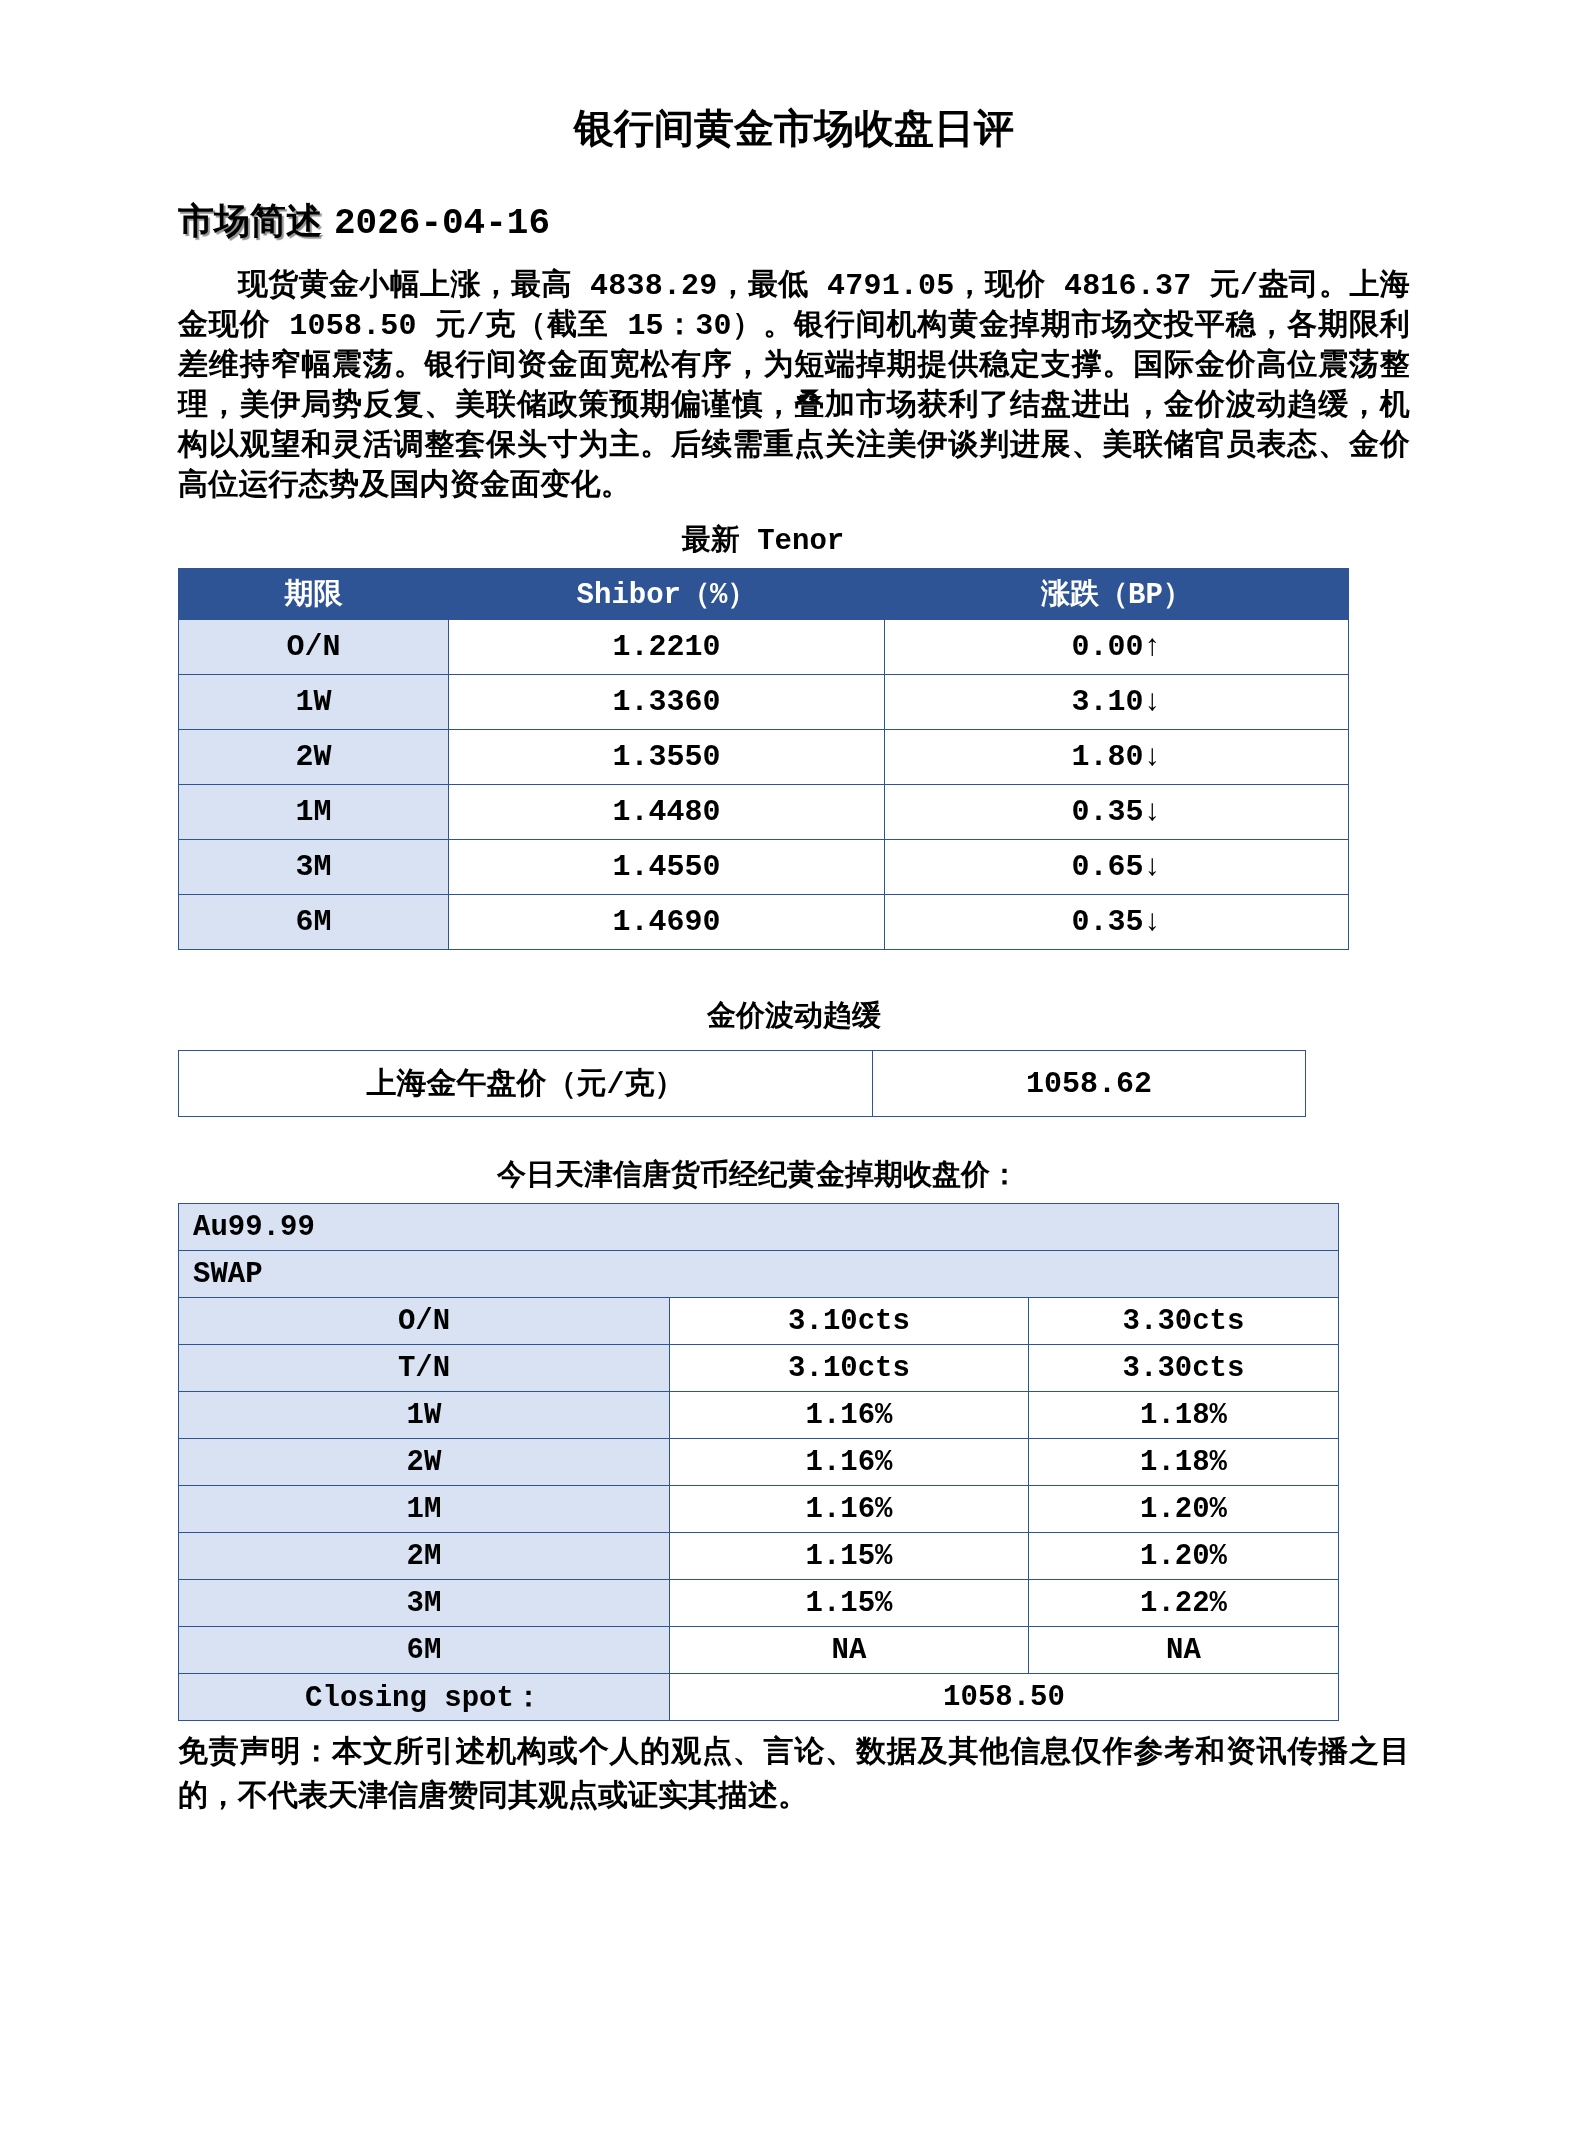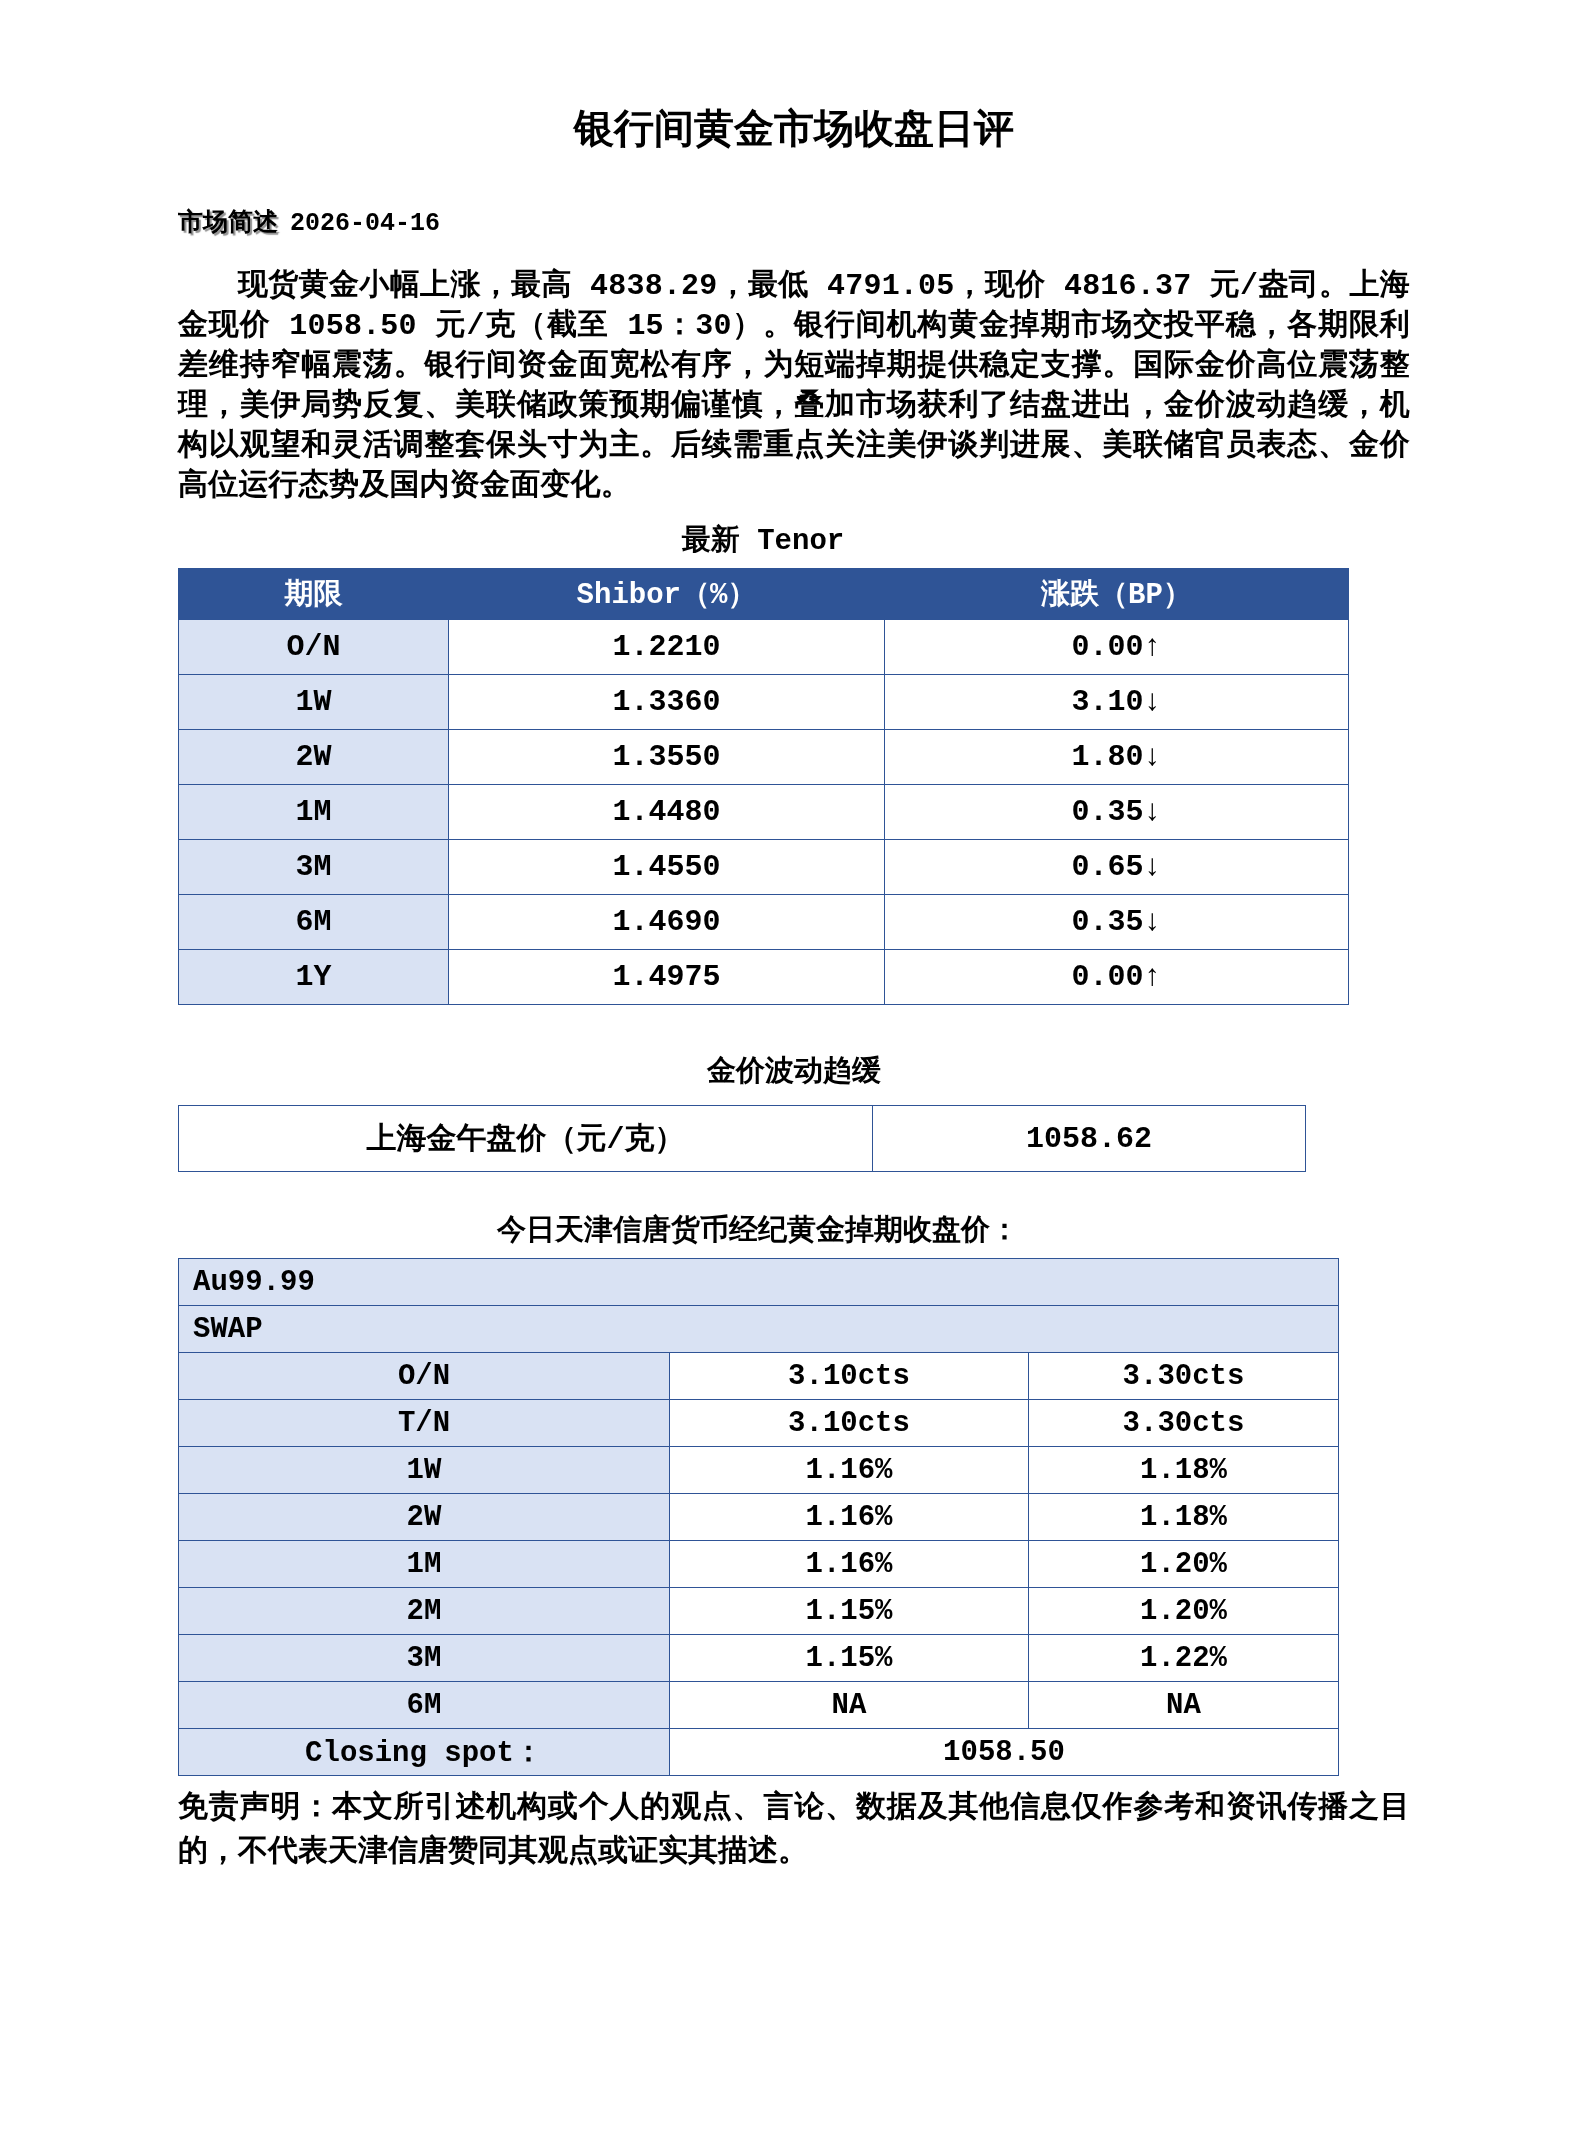--- a/index.html
+++ b/index.html
@@ -13,21 +13,21 @@
   html,body{margin:0;padding:0;background:#888;}
   .page{
     width:1587px;height:2143px;background:var(--page);color:var(--ink);
     font-family:Liberation Mono, monospace;
     box-sizing:border-box;padding:106px 177px 0 178px;position:relative;overflow:hidden;
   }
   .doc-title{
     margin:0;font-size:40px;line-height:52px;font-weight:700;text-align:center;
   }
   .section-heading{
-    margin-top:44px;font-size:25px;line-height:44px;font-weight:700;white-space:nowrap;
+    margin-top:44px;font-size:36px;line-height:44px;font-weight:700;white-space:nowrap;
   }
   .section-heading .label{text-shadow:2px 2px 1px rgba(110,110,110,0.75);}
   .section-heading .date{margin-left:12px;}
   .summary{
     margin:20px 0 0 0;font-size:30px;line-height:40px;font-weight:600;
     text-align:justify;text-indent:2em;letter-spacing:0.2px;
   }
   .table-title{
     font-size:29px;line-height:36px;font-weight:700;text-align:center;
   }
@@ -113,25 +113,20 @@
       <tr>
         <td class="c1">3M</td>
         <td>1.4550</td>
         <td>0.65↓</td>
       </tr>
       <tr>
         <td class="c1">6M</td>
         <td>1.4690</td>
         <td>0.35↓</td>
       </tr>
-      <tr>
-        <td class="c1">1Y</td>
-        <td>1.4975</td>
-        <td>0.00↑</td>
-      </tr>
     </tbody>
   </table>
 
   <div class="table-title tt-gold">金价波动趋缓</div>
   <table class="tbl gold">
     <colgroup>
         <col style="width:694px">
         <col style="width:433px">
       </colgroup>
     <tbody>

